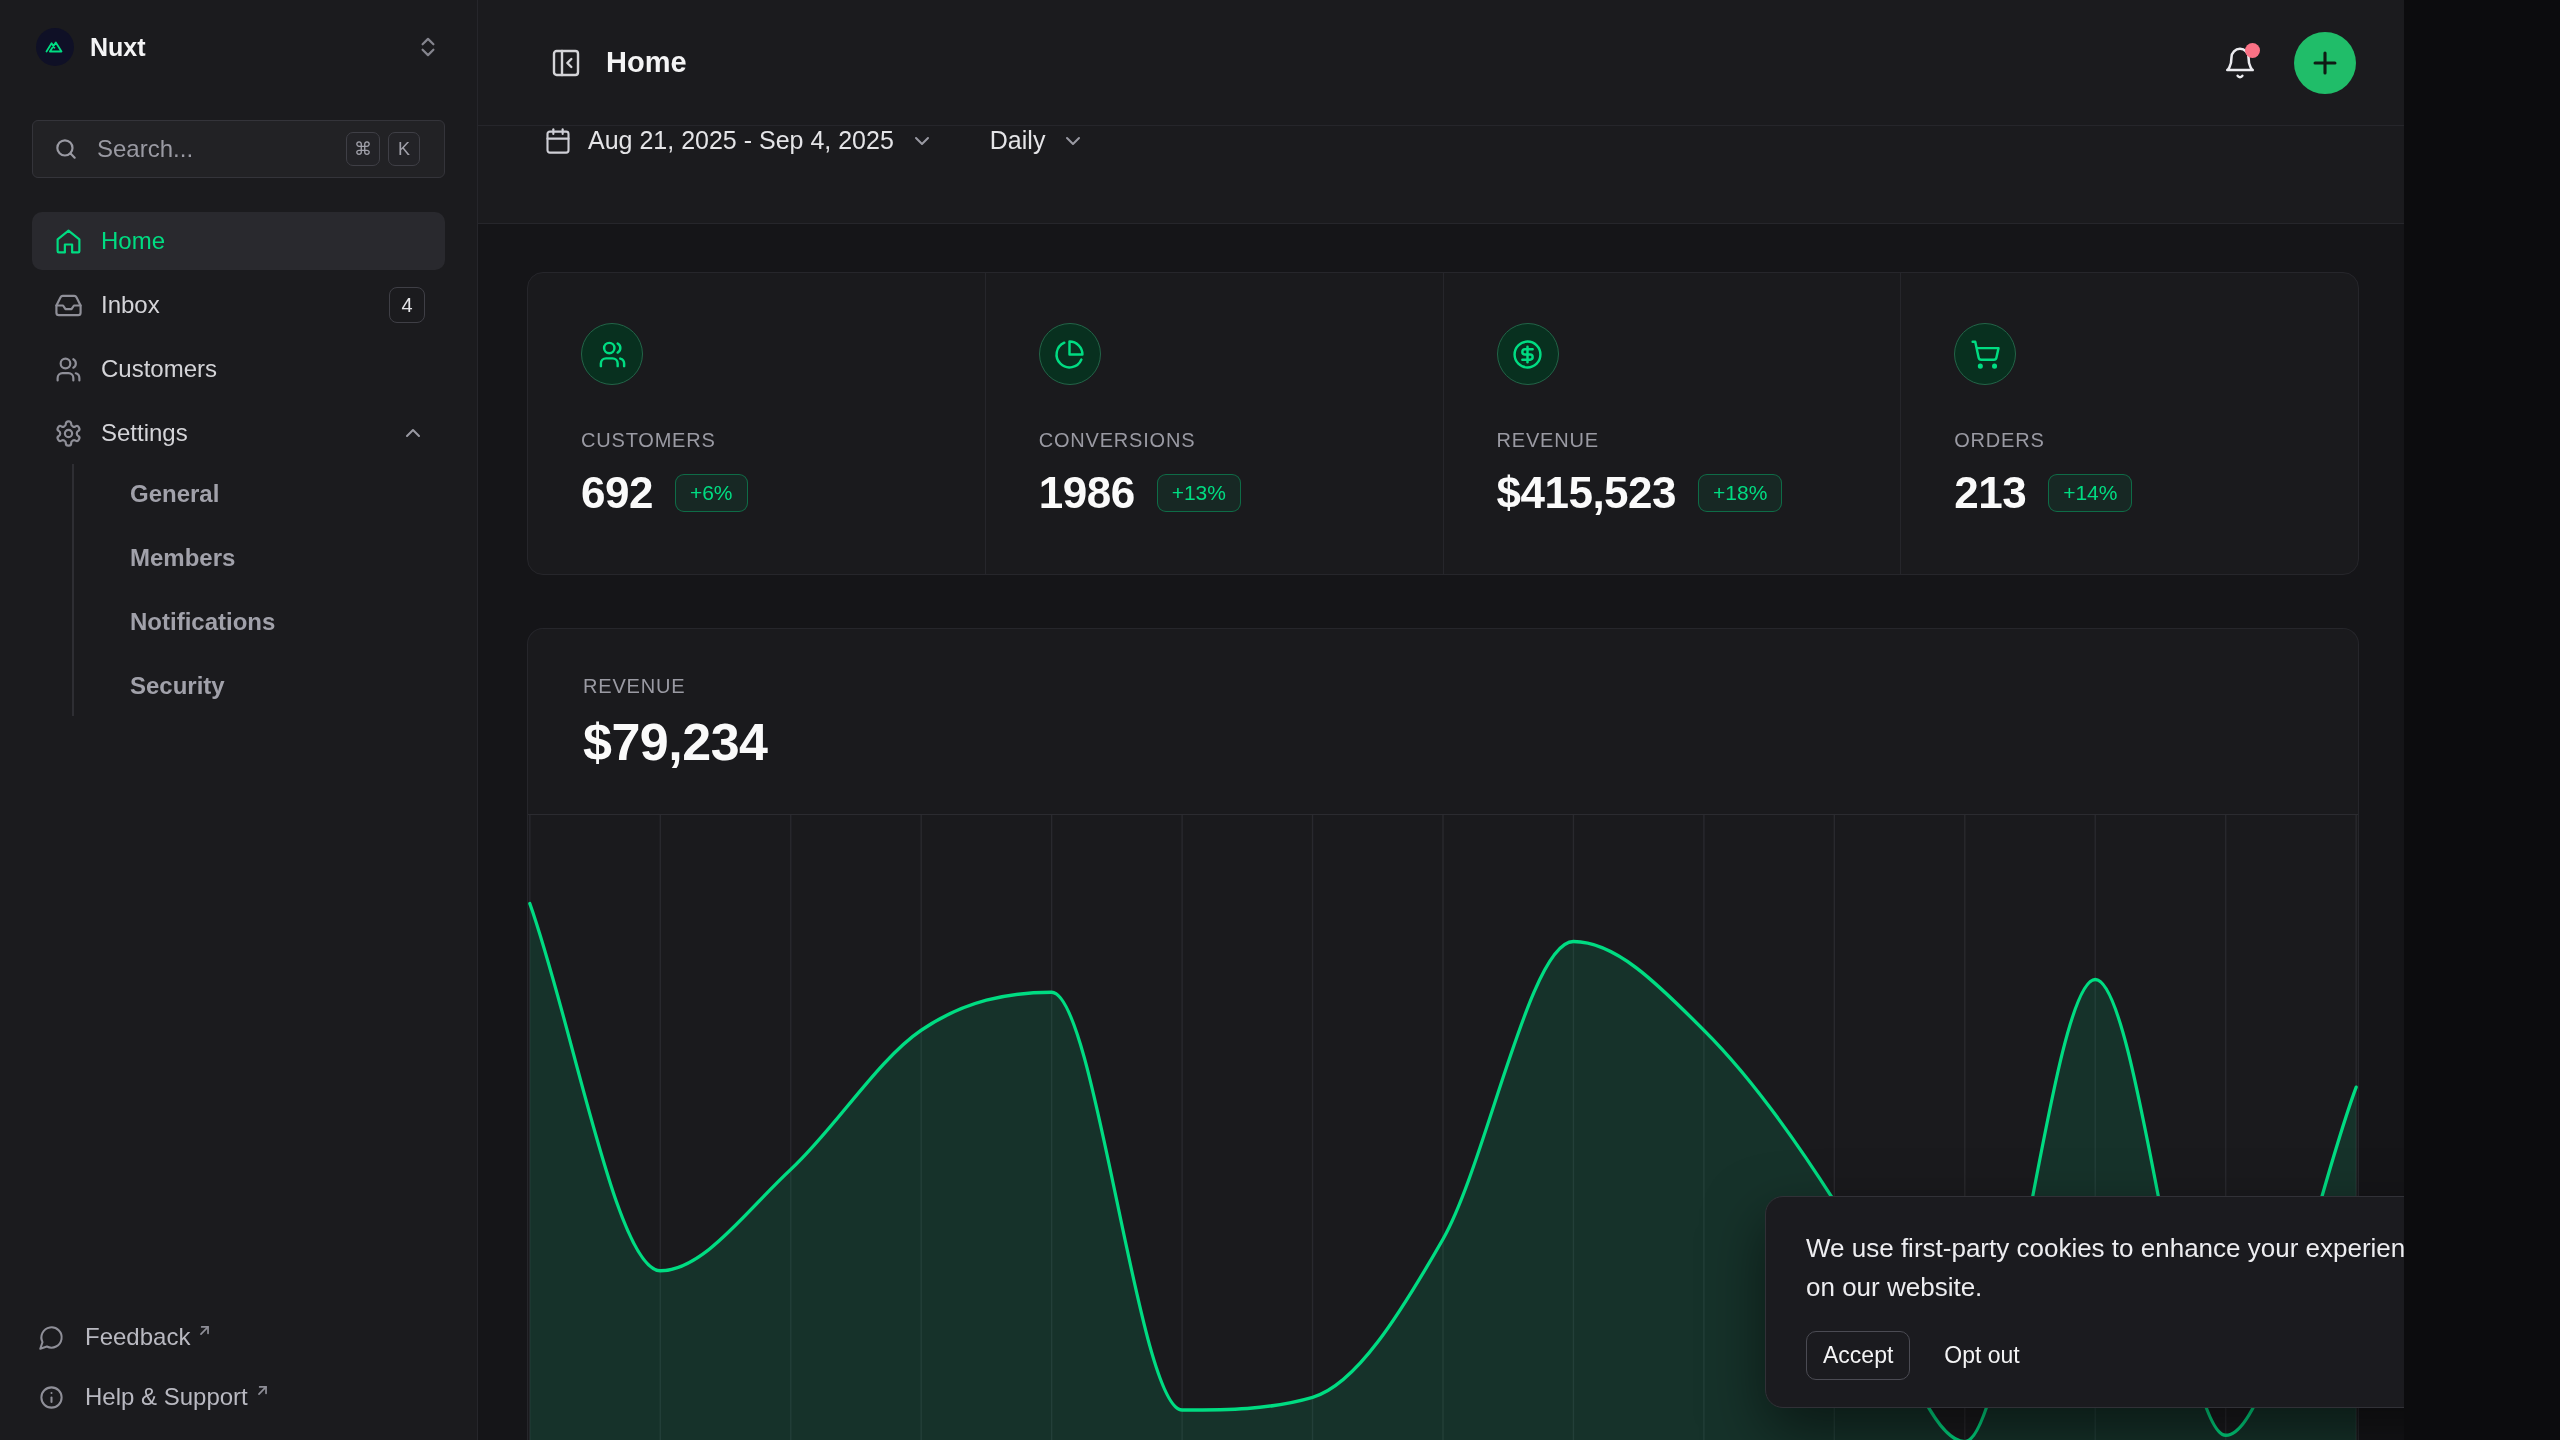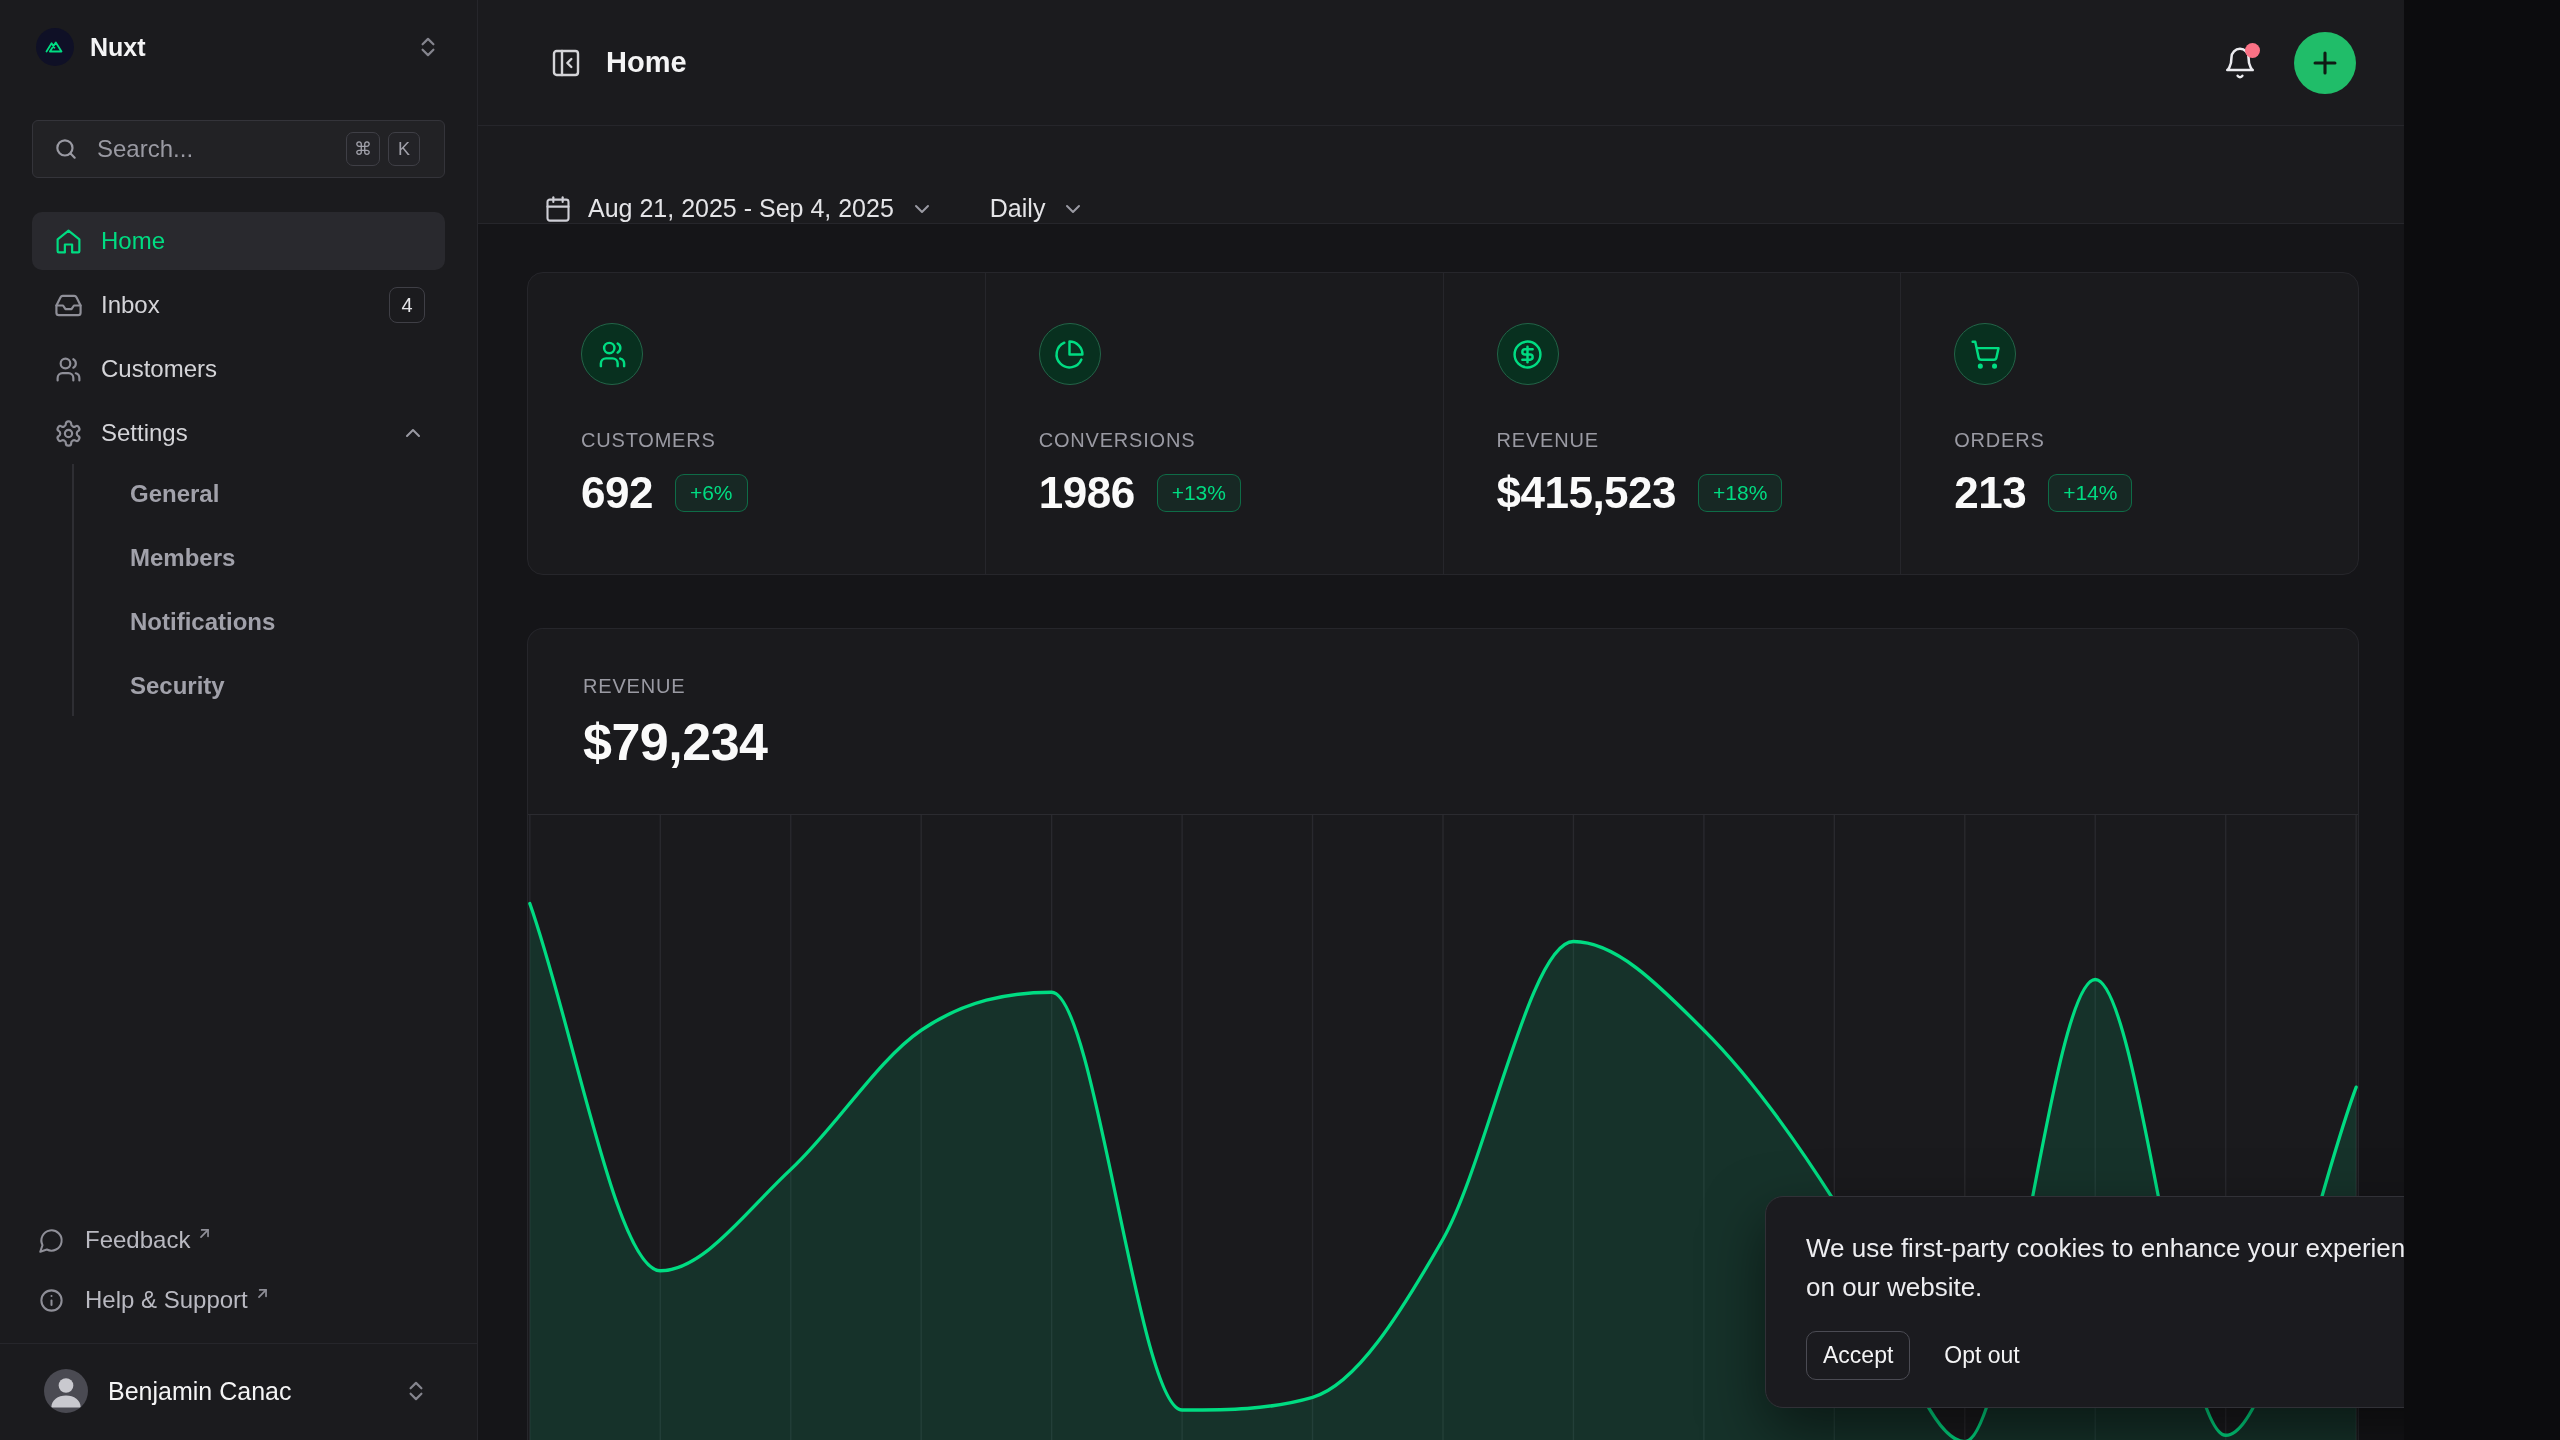--- a/index.html
+++ b/index.html
@@ -70,21 +70,21 @@
   .hdr-right { margin-left:auto; display:flex; align-items:center; gap:30px; }
   .bell-btn { position:relative; width:48px; height:48px; display:flex; align-items:center;
               justify-content:center; cursor:pointer; color:#ececf0; }
   .bell-btn svg { width:34px; height:34px; }
   .bell-dot { position:absolute; top:4px; right:4px; width:15px; height:15px; border-radius:50%;
               background:var(--dot,#fb7185); }
   .plus-btn { width:62px; height:62px; border-radius:50%; background:var(--btn-green,#20bd69);
               border:none; display:flex; align-items:center; justify-content:center; cursor:pointer; }
   .plus-btn svg { width:34px; height:34px; color:#0f1b14; }
 
-  .toolbar { height:98px; border-bottom:1px solid var(--border,#26262b); display:flex; align-items:flex-end;
+  .toolbar { height:98px; border-bottom:1px solid var(--border,#26262b); display:flex; align-items:flex-start;
              padding:0 66px; gap:56px; }
   .tb-ctl { display:flex; align-items:center; gap:16px; cursor:pointer; color:#e4e4e7; font-size:25px; }
   .tb-ctl svg.cal { width:28px; height:28px; color:#cfcfd6; }
   .tb-ctl svg.chev { width:24px; height:24px; color:#9a9aa3; }
 
   .content { flex:1; background:var(--bg-main,#151518); padding:48px 45px 0 49px; overflow:hidden; position:relative; }
 
   .stats-panel { display:flex; background:#1a1a1d; border:1px solid var(--border,#26262b);
                  border-radius:16px; height:303px; overflow:hidden; }
   .stat-card { flex:1; padding:50px 40px 0 53px; border-right:1px solid var(--border,#26262b); cursor:pointer; }
@@ -224,37 +224,20 @@
             <path d="M12 8h.01"></path>
         </svg>
         <span class="llabel">Help &amp; Support</span>
         <svg class="ext-arrow" viewBox="0 0 24 24" fill="none" stroke="currentColor" stroke-width="2.4" stroke-linecap="round" stroke-linejoin="round">
           <path d="M7 17 17 7"></path>
             <path d="M8 7h9v9"></path>
         </svg>
       </div>
     </div>
 
-    <div class="sb-user-wrap">
-      <div class="sb-user">
-        <span class="avatar">
-          <svg viewBox="0 0 24 24" fill="currentColor">
-            <circle cx="12" cy="9" r="4"></circle>
-              <path d="M4 21c0-4 3.6-6.5 8-6.5s8 2.5 8 6.5Z"></path>
-          </svg>
-        </span>
-        <span class="uname">Benjamin Canac</span>
-        <span class="selector">
-          <svg viewBox="0 0 24 24" fill="none" stroke="currentColor" stroke-width="2" stroke-linecap="round" stroke-linejoin="round">
-            <path d="m7 9.5 5-5 5 5"></path>
-              <path d="m7 14.5 5 5 5-5"></path>
-          </svg>
-        </span>
-      </div>
-    </div>
   </aside>
 
   <div class="main">
 
     <header class="hdr">
       <span class="collapse-btn">
         <svg viewBox="0 0 24 24" fill="none" stroke="currentColor" stroke-width="1.8" stroke-linecap="round" stroke-linejoin="round">
           <rect x="3" y="3" width="18" height="18" rx="2"></rect>
             <path d="M9 3v18"></path>
             <path d="m16 15-3-3 3-3"></path>

